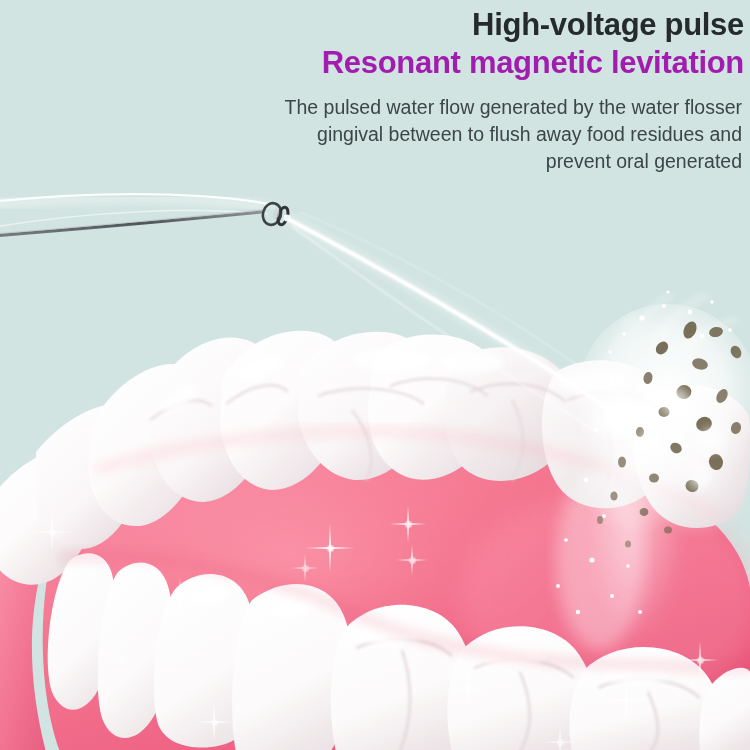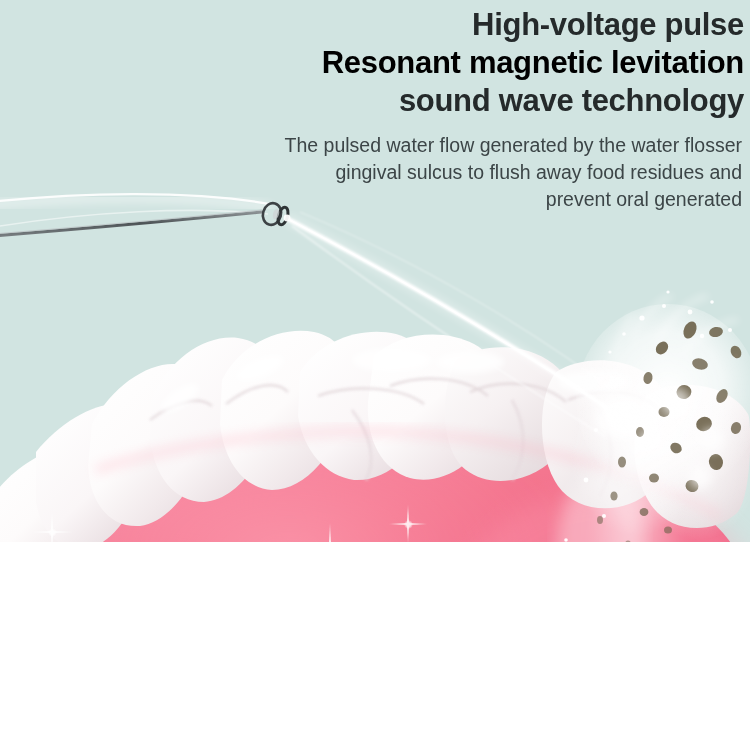--- a/index.html
+++ b/index.html
@@ -1,21 +1,21 @@
 <!DOCTYPE html>
 <html><head>
 <meta charset="utf-8">
 <style>
   html, body {
     margin: 0; padding: 0;
     background: #ffffff;
   }
   #stage {
     position: relative;
-    width: 750px; height: 542px;
+    width: 750px; height: 750px;
     overflow: hidden;
     background: #d1e4e1;
     font-family: "Liberation Sans", sans-serif;
   }
 
   
   #textblock {
     position: absolute;
     top: 0; right: 0;
     width: 560px;
@@ -498,22 +498,21 @@
       </div>
       <div class="sparkle" style="left: 105px; top: 645px; width: 30px; height: 30px; opacity: 0.55;">
         <i></i>
         <b></b>
         <u></u>
       </div>
     </div>
 
   <div id="textblock">
     <div class="headline" style="color: rgb(37, 42, 43);">High-voltage pulse</div>
-    <div class="headline" style="color: #000000;">Resonant magnetic levitation</div>
-    <div class="headline" style="color: rgb(37, 42, 43);">sound wave technology</div>
+    <div class="headline" style="color: #a21caf;">Resonant magnetic levitation</div>
     <div id="body-copy" style="color: rgb(60, 69, 71);">
       <span class="bl">The pulsed water flow generated by the water flosser</span>
-      <span class="bl">gingival sulcus to flush away food residues and</span>
+      <span class="bl">gingival between to flush away food residues and</span>
       <span class="bl">prevent oral generated</span>
     </div>
   </div>
 
 </div>
 
 </body></html>

